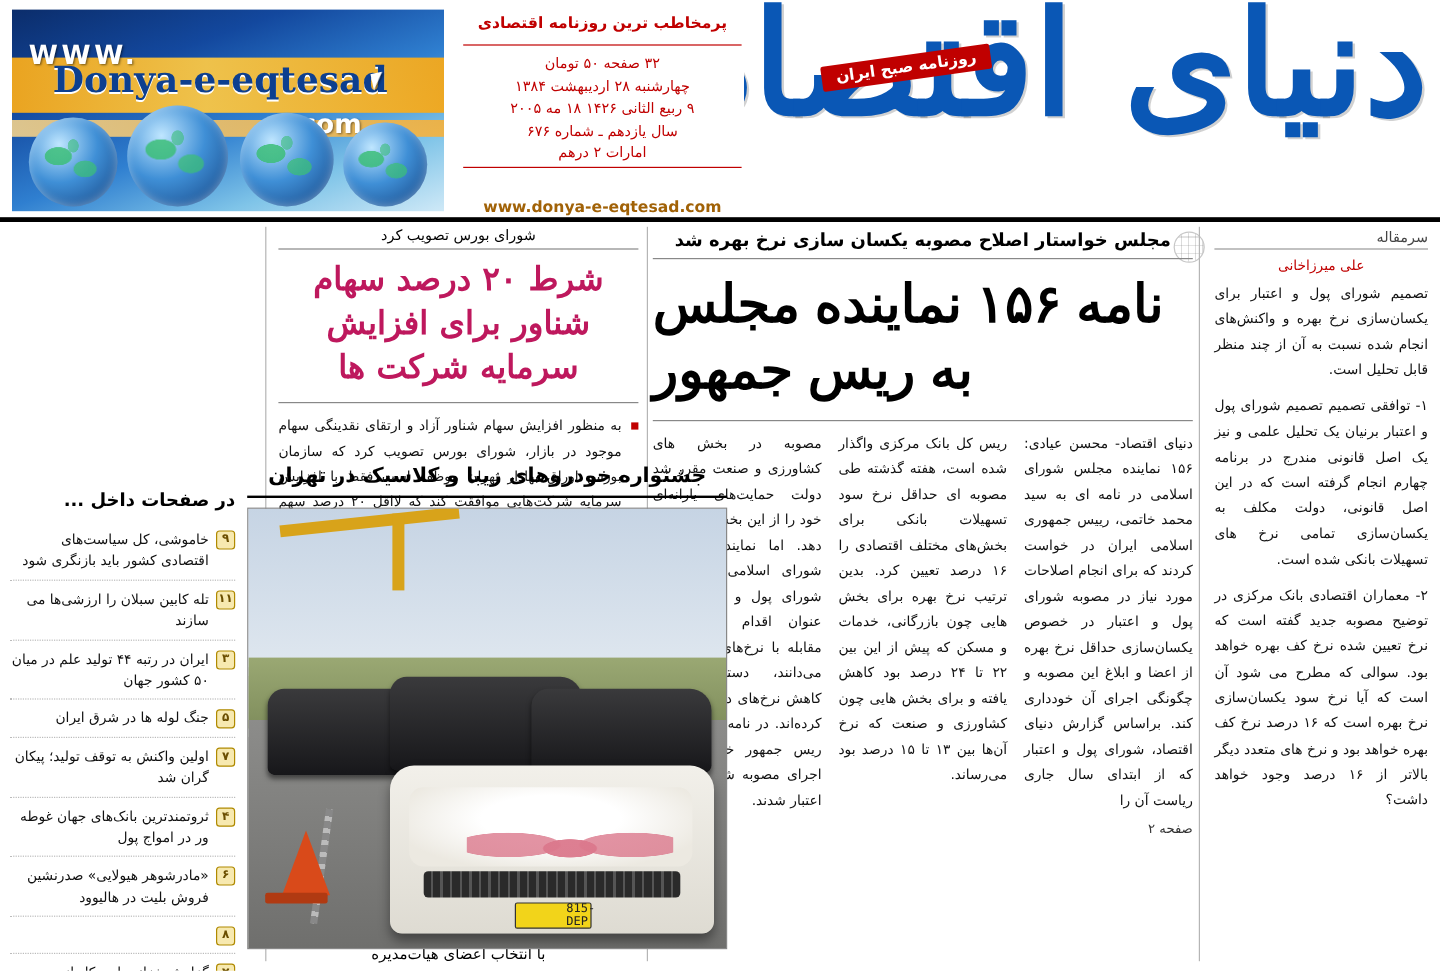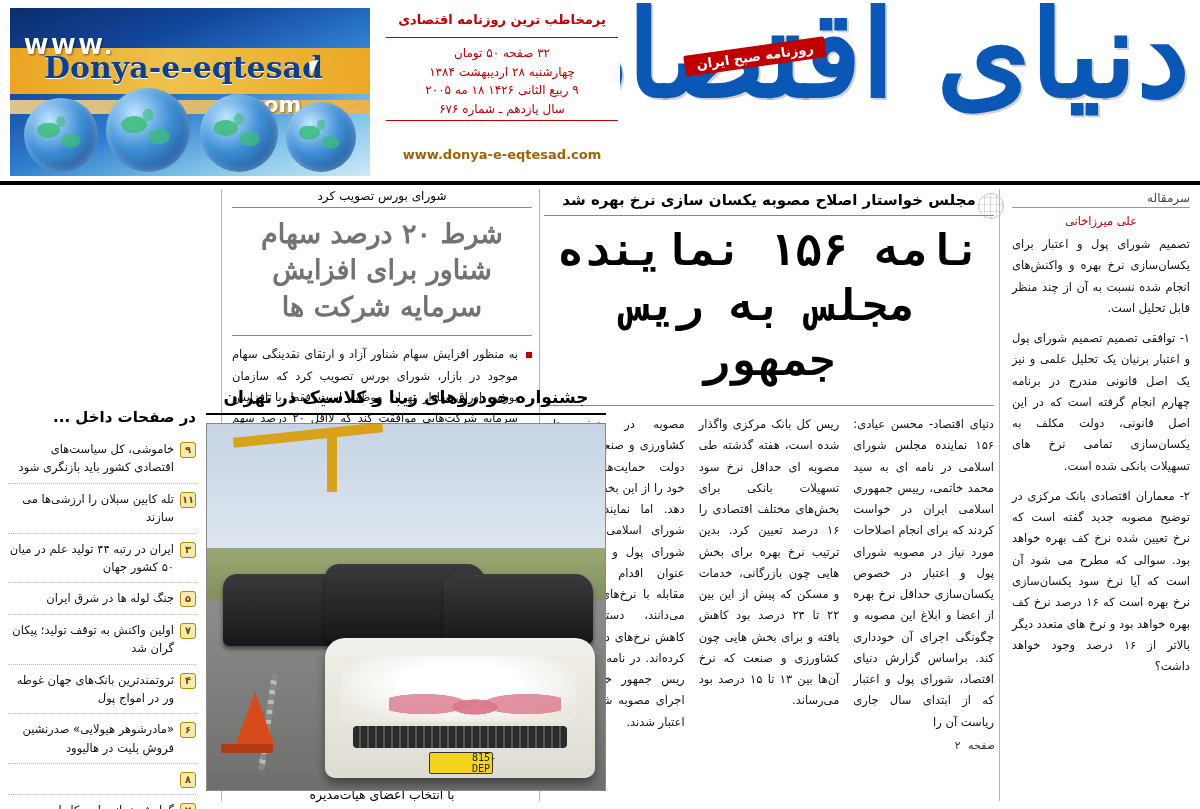--- a/index.html
+++ b/index.html
@@ -139,28 +139,28 @@
   }
 
   .vline { position:absolute; top:0; width:1px; height:612px; background:#b5b5b5; }
 
   
   .main { position:absolute; right:206px; top:0; width:450px; }
   .kicker {
     font-size:15px; font-weight:bold; color:#000; text-align:center; margin:2px 0 6px 0;
   }
   .headline {
-    font-family:Liberation Mono, monospace;
+    font-family:Liberation Sans, sans-serif;
     font-size:44px; font-weight:bold; color:#000; line-height:1.25;
-    text-align:center; margin:10px 0 14px 0;
+    text-align:left; margin:10px 0 14px 0;
   }
   .lead-rule { height:1px; background:#888; margin:6px 0 8px; }
   .lead-cols { display:flex; gap:14px; direction:rtl; }
   .lead-col { flex:1; font-size:11.5px; line-height:1.85; text-align:justify; color:#111; }
-  .page-ref { font-size:11px; color:#333; margin-top:6px;font-family:Liberation Mono, monospace; }
+  .page-ref { font-size:11px; color:#333; margin-top:6px; }
 
   
   .inside {
     position:absolute; left:8px; top:202px; width:188px;
   }
   .inside-title { font-size:15px; font-weight:bold; color:#000; margin:17px 0 8px 0; text-align:right; }
   .inside ul { list-style:none; margin:0; padding:0; }
   .inside li {
     display:flex; align-items:flex-start; gap:6px;
     font-size:11.5px; line-height:1.6; color:#111;
@@ -235,21 +235,21 @@
   .cone-base{ position:absolute; left:14px; top:320px; width:52px; height:9px; background:#b03a12; border-radius:2px;}
   .chain { position:absolute; left:58px; top:250px; width:6px; height:96px;
     background:repeating-linear-gradient(#888 0 6px, #bbb 6px 10px); transform:rotate(8deg); }
 
   
   .col2 { position:absolute; right:668px; top:0; width:300px; }
   .c2-sub { font-size:12px; color:#000; text-align:center; margin-bottom:4px; }
   .c2-rule { height:1px; background:#888; margin:4px 0 8px; }
   .c2-head {
     font-family:"DejaVu Serif","Liberation Serif",serif;
-    font-size:27px; font-weight:bold; line-height:1.35; text-align:center; color:#737373; margin:4px 0 10px;
+    font-size:27px; font-weight:bold; line-height:1.35; text-align:center; color:#be185d; margin:4px 0 10px;
   }
   .bullets { list-style:none; margin:0; padding:0; }
   .bullets li {
     font-size:11.5px; line-height:1.85; text-align:justify; color:#111;
     padding:0 14px 10px 0; position:relative;
   }
   .bullets li::before{
     content:""; position:absolute; right:0; top:8px; width:6px; height:6px;
     background:#c00000;
   }
@@ -281,20 +281,21 @@
     </div>
 
     <div class="meta">
       <div class="tagline">پرمخاطب ترین روزنامه اقتصادی</div>
       <div class="rule"></div>
       <div class="lines">
         <div>۳۲ صفحه ۵۰ تومان</div>
         <div>چهارشنبه ۲۸ اردیبهشت ۱۳۸۴</div>
         <div>۹ ربیع الثانی ۱۴۲۶   ۱۸ مه ۲۰۰۵</div>
         <div>سال یازدهم ـ شماره ۶۷۶</div>
+        <div>امارات ۲ درهم</div>
       </div>
       <div class="rule"></div>
       <div class="site">www.donya-e-eqtesad.com</div>
     </div>
 
     <div class="nameplate">
       <div class="slab"></div>
       <div class="title">دنیای اقتصاد</div>
       <div class="ribbon">روزنامه صبح ایران</div>
     </div>

